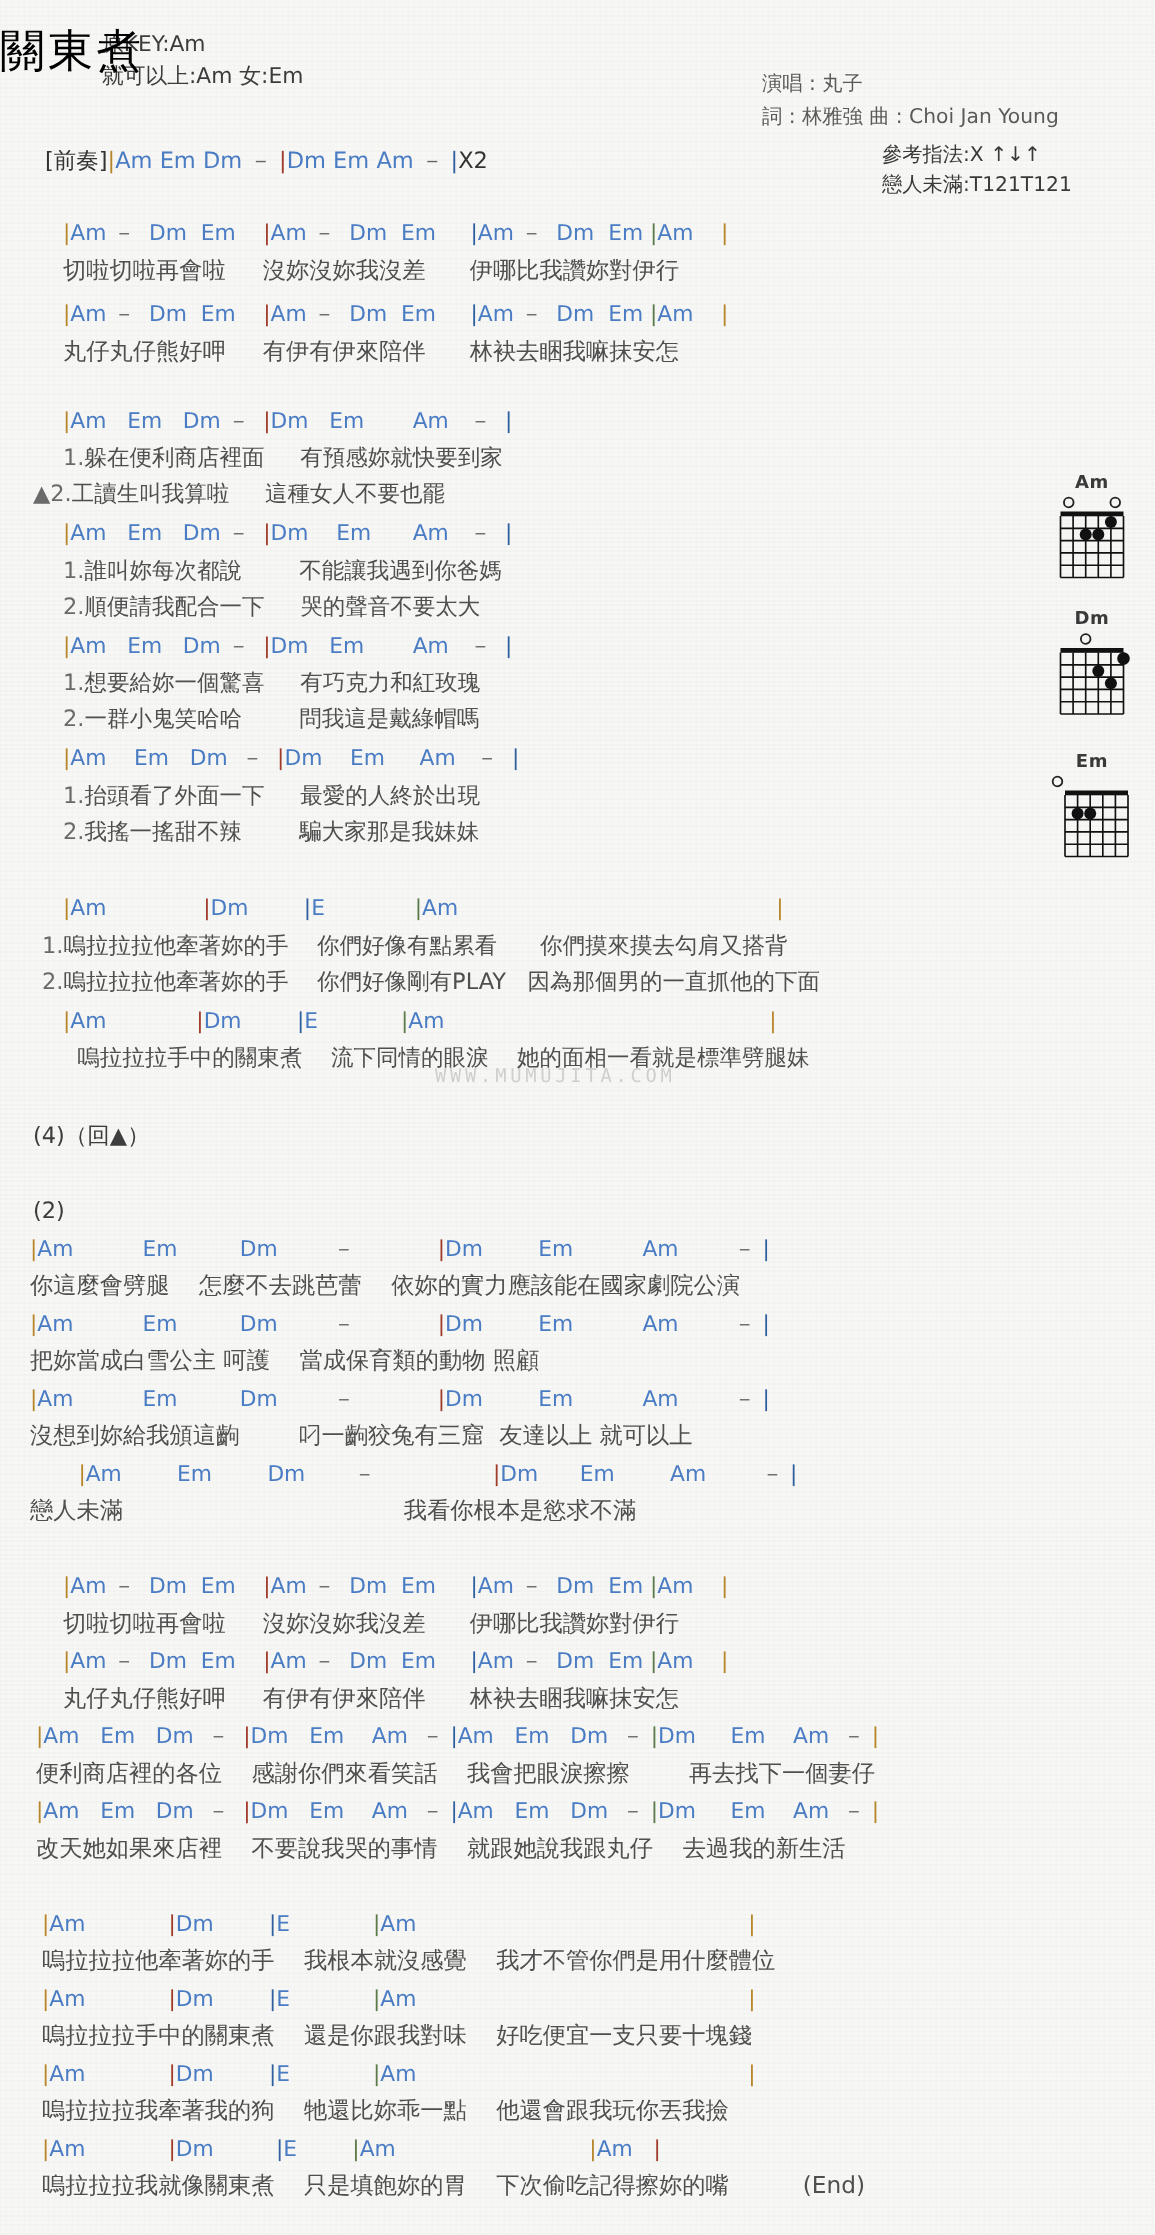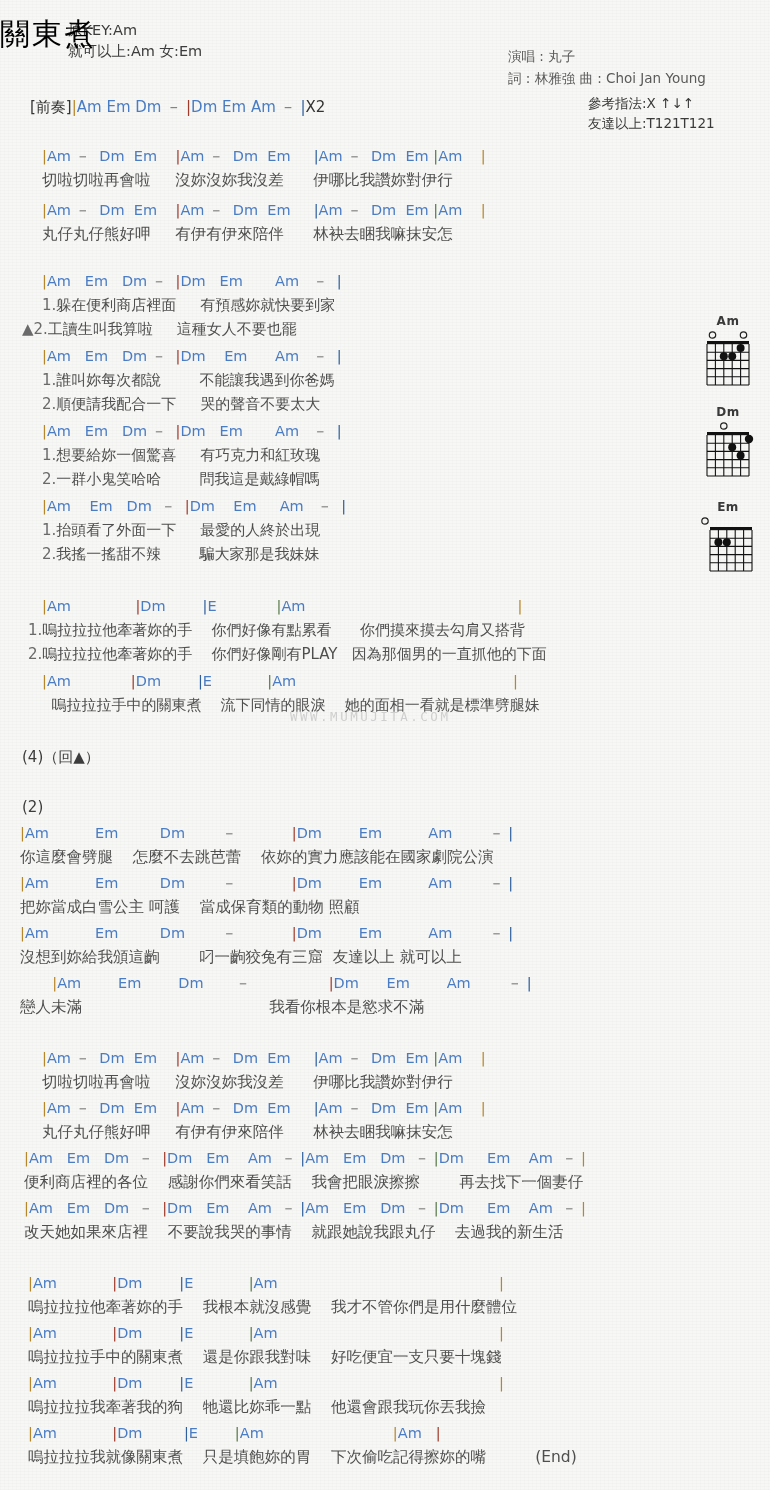--- a/index.html
+++ b/index.html
@@ -74,21 +74,21 @@
 
   <div class="song-title">關東煮</div>
 
   <div class="hdr-credit">
     <div>演唱 : 丸子</div>
     <div>詞 : 林雅強   曲 : Choi Jan Young</div>
   </div>
 
   <div class="hdr-ref">
     <div>參考指法:X ↑↓↑</div>
-    <div>友達以上:T121T121</div>
+    <div>戀人未滿:T121T121</div>
   </div>
 
   <div class="intro-row">
     <span class="intro-label">[前奏]</span><span style="color:#4a7cc4;"><span style="color:#b8862a">|</span><span style="color:#4a7cc4">Am</span>    <span style="color:#4a7cc4">Em</span>    <span style="color:#4a7cc4">Dm</span>    <span style="color:#666">－</span>  <span style="color:#a03a2a">|</span><span style="color:#4a7cc4">Dm</span>    <span style="color:#4a7cc4">Em</span>    <span style="color:#4a7cc4">Am</span>    <span style="color:#666">－</span>  <span style="color:#2f5f9e">|</span><span style="color:#333">X2</span></span>
   </div>
 
   <div class="block" id="verse1" style="left:42px;top:145px;">
     <div class="cline"><span style="color:#b8862a">|</span><span style="color:#4a7cc4">Am</span> <span style="color:#666">－</span>  <span style="color:#4a7cc4">Dm</span>  <span style="color:#4a7cc4">Em</span>    <span style="color:#a03a2a">|</span><span style="color:#4a7cc4">Am</span> <span style="color:#666">－</span>  <span style="color:#4a7cc4">Dm</span>  <span style="color:#4a7cc4">Em</span>     <span style="color:#2f5f9e">|</span><span style="color:#4a7cc4">Am</span> <span style="color:#666">－</span>  <span style="color:#4a7cc4">Dm</span>  <span style="color:#4a7cc4">Em</span> <span style="color:#5a7a4a">|</span><span style="color:#4a7cc4">Am</span>    <span style="color:#b8862a">|</span></div>
     <div class="lline">切啦切啦再會啦     沒妳沒妳我沒差      伊哪比我讚妳對伊行</div>
     <div class="cline" style="margin-top:7px;"><span style="color:#b8862a">|</span><span style="color:#4a7cc4">Am</span> <span style="color:#666">－</span>  <span style="color:#4a7cc4">Dm</span>  <span style="color:#4a7cc4">Em</span>    <span style="color:#a03a2a">|</span><span style="color:#4a7cc4">Am</span> <span style="color:#666">－</span>  <span style="color:#4a7cc4">Dm</span>  <span style="color:#4a7cc4">Em</span>     <span style="color:#2f5f9e">|</span><span style="color:#4a7cc4">Am</span> <span style="color:#666">－</span>  <span style="color:#4a7cc4">Dm</span>  <span style="color:#4a7cc4">Em</span> <span style="color:#5a7a4a">|</span><span style="color:#4a7cc4">Am</span>    <span style="color:#b8862a">|</span></div>

